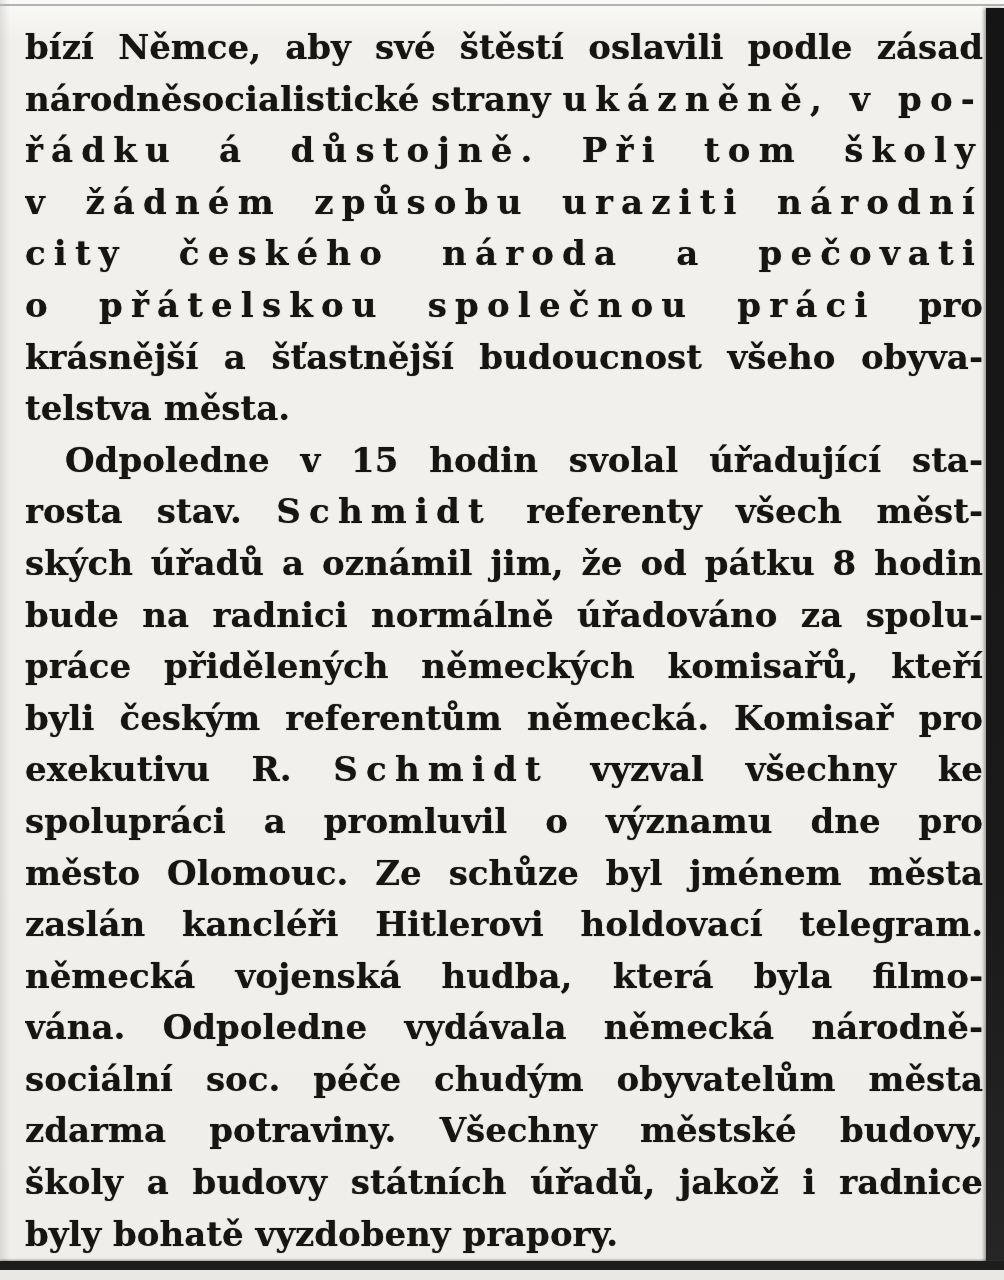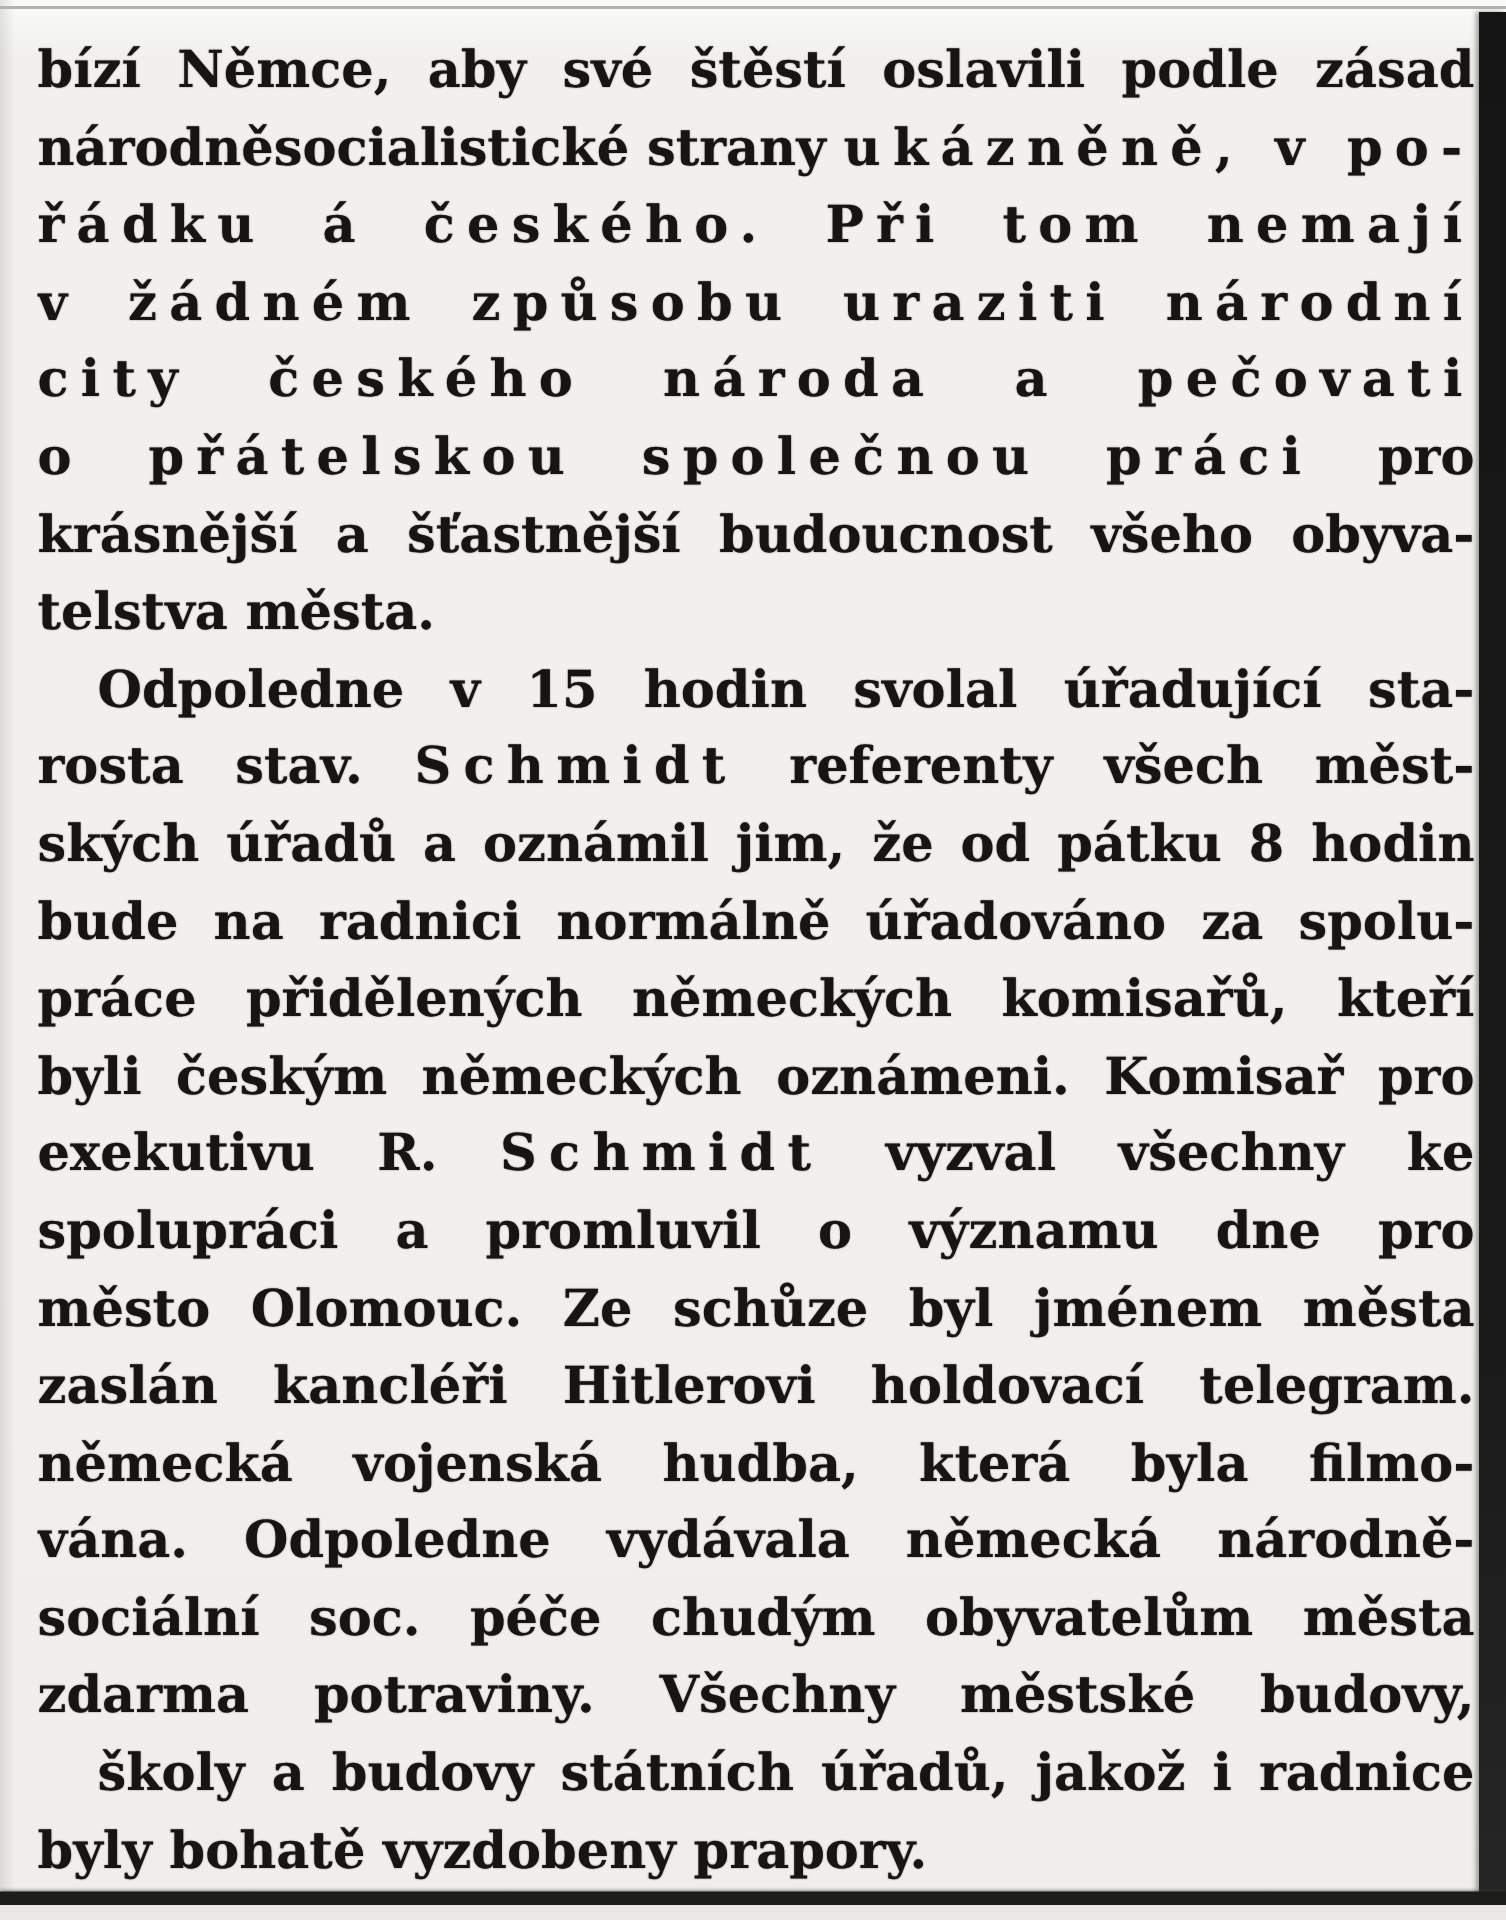--- a/index.html
+++ b/index.html
@@ -76,41 +76,41 @@
 </style>
 </head>
 <body>
 
 <div class="page" style="background: linear-gradient(rgb(250, 250, 248) 0%, rgb(241, 240, 237) 3%, rgb(241, 240, 237) 55%, rgb(239, 238, 235) 100%);">
   <div class="top-rule" style="background: rgb(180, 179, 176);"></div>
   <div class="column" id="article-column">
       <div class="para">
         <div class="line" style="color: rgb(23, 21, 19);"><span>bízí Němce, aby své štěstí oslavili podle zásad</span></div>
         <div class="line" style="color: rgb(23, 21, 19);"><span>národněsocialistické strany </span><span class="sp">ukázněně, v po-</span></div>
-        <div class="line" style="color: rgb(23, 21, 19);"><span class="sp">řádku á českého. Při tom nemají</span></div>
+        <div class="line" style="color: rgb(23, 21, 19);"><span class="sp">řádku á důstojně. Při tom školy</span></div>
         <div class="line" style="color: rgb(23, 21, 19);"><span class="sp">v žádném způsobu uraziti národní</span></div>
         <div class="line" style="color: rgb(23, 21, 19);"><span class="sp">city českého národa a pečovati</span></div>
         <div class="line" style="color: rgb(23, 21, 19);"><span class="sp">o přátelskou společnou práci </span><span>pro</span></div>
         <div class="line" style="color: rgb(23, 21, 19);"><span>krásnější a šťastnější budoucnost všeho obyva-</span></div>
         <div class="line noj" style="color: rgb(23, 21, 19);"><span>telstva města.</span></div>
       </div>
       <div class="para">
         <div class="line indent" style="color: rgb(23, 21, 19);"><span>Odpoledne v 15 hodin svolal úřadující sta-</span></div>
         <div class="line" style="color: rgb(23, 21, 19);"><span>rosta stav. </span><span class="sp">Schmidt</span><span> referenty všech měst-</span></div>
         <div class="line" style="color: rgb(23, 21, 19);"><span>ských úřadů a oznámil jim, že od pátku 8 hodin</span></div>
         <div class="line" style="color: rgb(23, 21, 19);"><span>bude na radnici normálně úřadováno za spolu-</span></div>
         <div class="line" style="color: rgb(23, 21, 19);"><span>práce přidělených německých komisařů, kteří</span></div>
-        <div class="line" style="color: rgb(23, 21, 19);"><span>byli českým německých oznámeni. Komisař pro</span></div>
+        <div class="line" style="color: rgb(23, 21, 19);"><span>byli českým referentům německá. Komisař pro</span></div>
         <div class="line" style="color: rgb(23, 21, 19);"><span>exekutivu R. </span><span class="sp">Schmidt</span><span> vyzval všechny ke</span></div>
         <div class="line" style="color: rgb(23, 21, 19);"><span>spolupráci a promluvil o významu dne pro</span></div>
         <div class="line" style="color: rgb(23, 21, 19);"><span>město Olomouc. Ze schůze byl jménem města</span></div>
         <div class="line" style="color: rgb(23, 21, 19);"><span>zaslán kancléři Hitlerovi holdovací telegram.</span></div>
         <div class="line" style="color: rgb(23, 21, 19);"><span>německá vojenská hudba, která byla filmo-</span></div>
         <div class="line" style="color: rgb(23, 21, 19);"><span>vána. Odpoledne vydávala německá národně-</span></div>
         <div class="line" style="color: rgb(23, 21, 19);"><span>sociální soc. péče chudým obyvatelům města</span></div>
         <div class="line" style="color: rgb(23, 21, 19);"><span>zdarma potraviny. Všechny městské budovy,</span></div>
-        <div class="line" style="color: rgb(23, 21, 19); margin-left: 40px;"><span>školy a budovy státních úřadů, jakož i radnice</span></div>
+        <div class="line" style="color: rgb(23, 21, 19);"><span>školy a budovy státních úřadů, jakož i radnice</span></div>
         <div class="line noj" style="color: rgb(23, 21, 19);"><span>byly bohatě vyzdobeny prapory.</span></div>
       </div>
     </div>
   <div class="right-bar"></div>
   <div class="bottom-bar" style="background: rgb(29, 29, 28);"></div>
 </div>
 
 </body></html>

